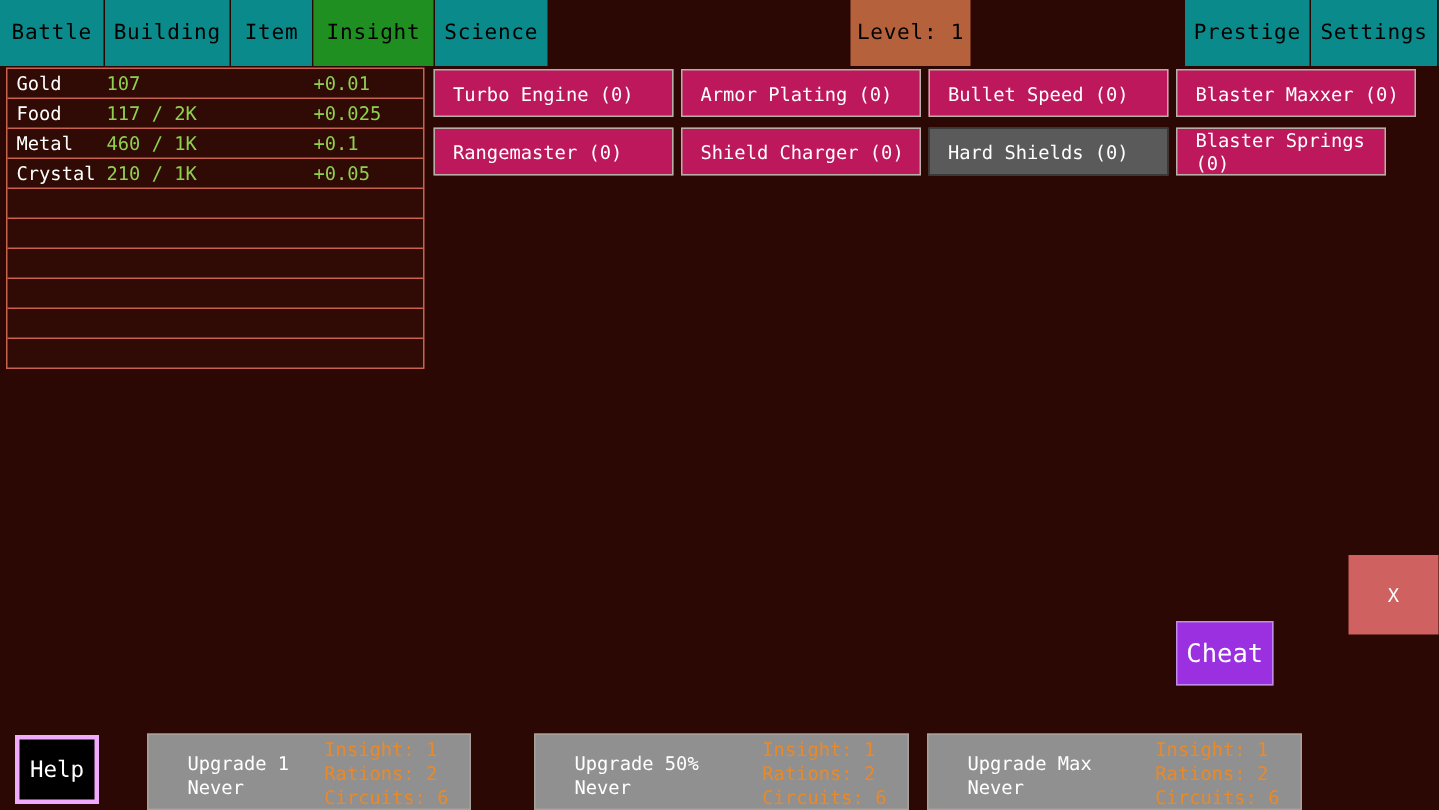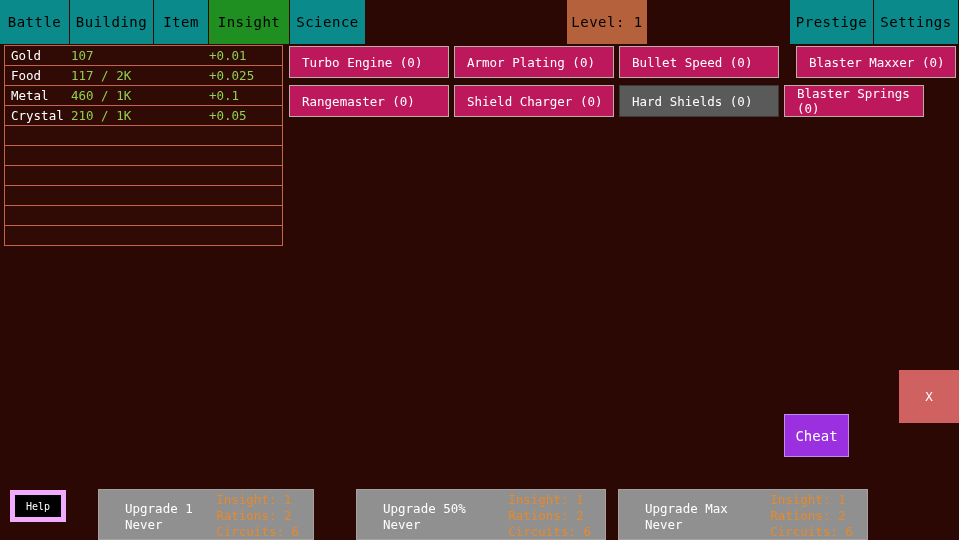--- a/index.html
+++ b/index.html
@@ -50,35 +50,35 @@
     padding-left:12px;cursor:pointer;
   }
   .scibtn.sel{background:#5a5a5a;border-color:#3a3a3a;}
 
   
   .detail{position:absolute;left:0;top:386px;width:959px;height:70px;}
 
   .cheat{
     position:absolute;left:784px;top:414px;width:65px;height:43px;
     background:#9b30e0;border:1px solid #c08ae8;box-sizing:border-box;
-    color:#ffffff;font-size:14px;
+    color:#ffffff;font-size:17px;
     display:flex;align-items:center;justify-content:center;cursor:pointer;
   }
   .xpanel{
     position:absolute;left:899px;top:370px;width:60px;height:53px;
     background:#cf6161;
     color:#ffffff;font-size:12.5px;
     display:flex;align-items:center;justify-content:center;cursor:pointer;
   }
 
   
   .help{
-    position:absolute;left:10px;top:490px;width:56px;height:32px;
-    background:#000000;border:5px solid #f0abfc;box-sizing:border-box;
-    color:#ffffff;font-size:10px;
+    position:absolute;left:10px;top:490px;width:56px;height:46px;
+    background:#000000;border:3px solid #f0abfc;box-sizing:border-box;
+    color:#ffffff;font-size:15px;
     display:flex;align-items:center;justify-content:center;cursor:pointer;
   }
   .upg{
     position:absolute;top:489px;height:51px;
     background:#909090;border:1px solid #a8a09a;box-sizing:border-box;
     cursor:pointer;
   }
   .upg .lbl{position:absolute;left:26px;top:11px;color:#ffffff;font-size:12.5px;line-height:16px;}
   .upg .cost{position:absolute;right:14px;top:2px;color:#e8892a;font-size:12.5px;line-height:16px;text-align:left;}
   .upg .cost div{white-space:pre;}
@@ -149,21 +149,21 @@
         <span class="r-name"></span>
         <span class="r-amt"></span>
         <span class="r-rate"></span>
       </div>
     </div>
 
   <div id="scigrid">
       <div class="scibtn" style="left: 289px; top: 46px; width: 160px;">Turbo Engine (0)</div>
       <div class="scibtn" style="left: 454px; top: 46px; width: 160px;">Armor Plating (0)</div>
       <div class="scibtn" style="left: 619px; top: 46px; width: 160px;">Bullet Speed (0)</div>
-      <div class="scibtn" style="left: 784px; top: 46px; width: 160px; margin-left: 12px;">Blaster Maxxer (0)</div>
+      <div class="scibtn" style="left: 784px; top: 46px; width: 160px;">Blaster Maxxer (0)</div>
       <div class="scibtn" style="left: 289px; top: 85px; width: 160px;">Rangemaster (0)</div>
       <div class="scibtn" style="left: 454px; top: 85px; width: 160px;">Shield Charger (0)</div>
       <div class="scibtn sel" style="left: 619px; top: 85px; width: 160px;">Hard Shields (0)</div>
       <div class="scibtn" style="left: 784px; top: 85px; width: 140px;">Blaster Springs (0)</div>
     </div>
 
   <div class="detail">
     
     
 

